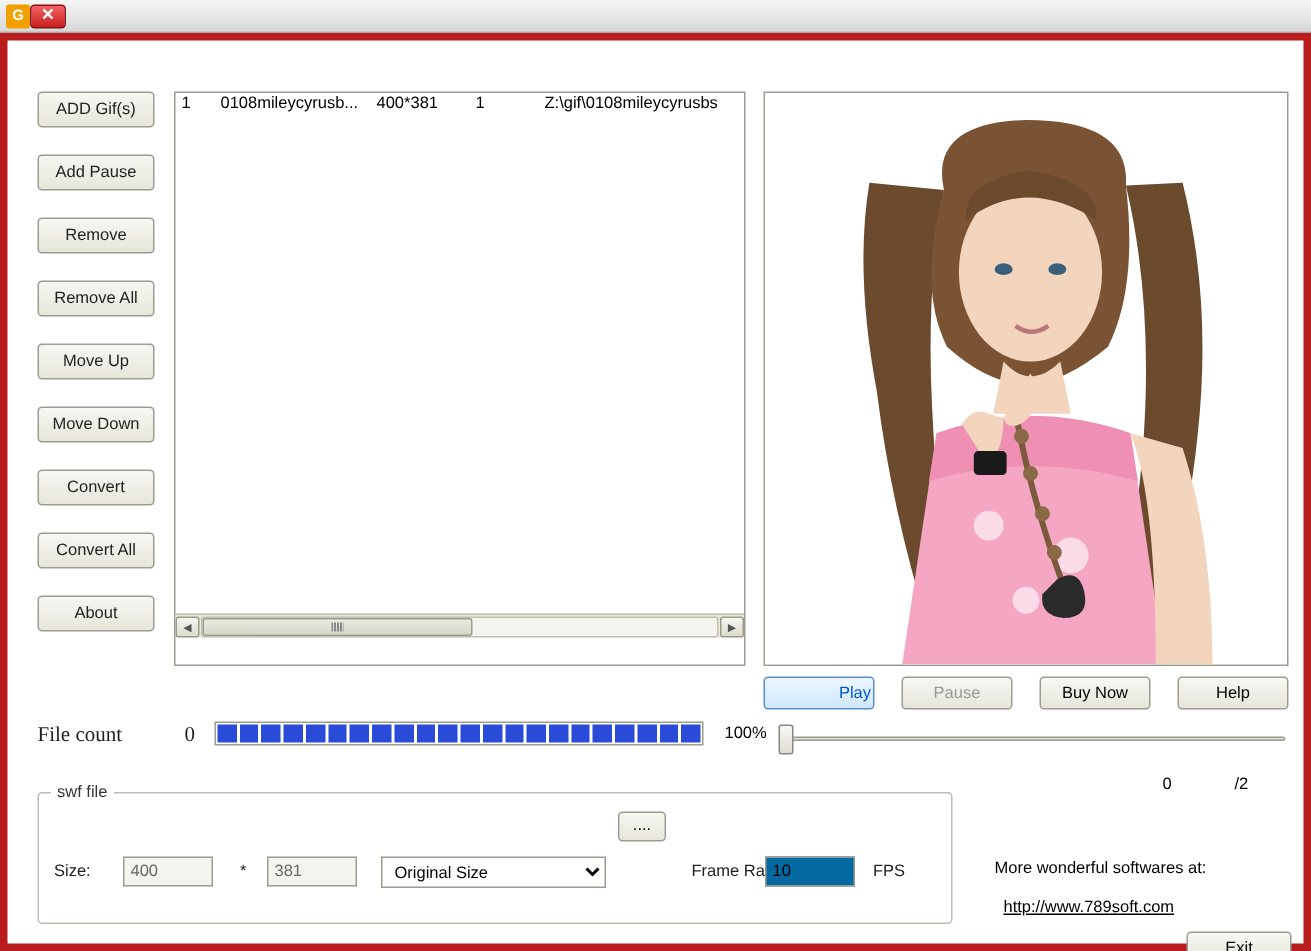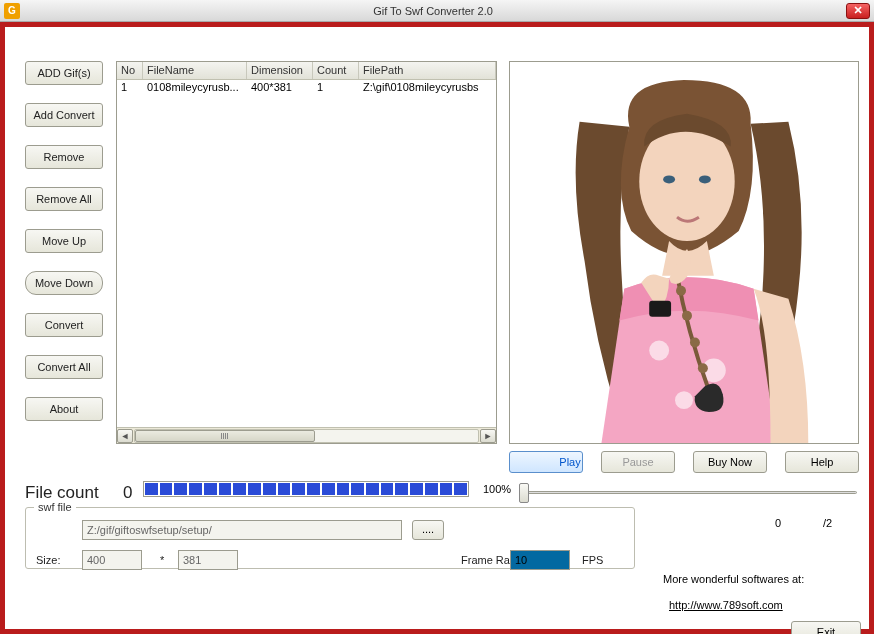--- a/index.html
+++ b/index.html
@@ -26,72 +26,64 @@
 .hscroll .thumb { position:absolute; left:0; top:0; height:12px; width:180px; background:linear-gradient(to bottom,#eaeae0,#d6d6c8); border:1px solid #9c9c8f; border-radius:2px; display:flex; align-items:center; justify-content:center; cursor:pointer; }
 .grip { width:8px; height:6px; background:repeating-linear-gradient(to right,#888 0 1px,transparent 1px 2px); }
 
 .preview { position:absolute; left:504px; top:34px; width:350px; height:383px; border:1px solid #9c9c8f; background:#fff; overflow:hidden; display:flex; align-items:center; justify-content:center; }
 .preview svg { width:100%; height:100%; }
 
 .prev-btn { position:absolute; width:74px; height:22px; background:linear-gradient(to bottom,#f7f7f3,#e6e6da); border:1px solid #9c9c8f; border-radius:3px; font-size:11px; text-align:center; line-height:20px; cursor:pointer; }
 .prev-btn.disabled { color:#999; }
 .prev-btn.lit { color:#0055cc; background:linear-gradient(to bottom,#eef6ff,#cfe6ff); border-color:#5a8fcc;padding-left:48px; }
 
-.fc-label { position:absolute; font-size:17px; color:#222; }
+.fc-label { position:absolute; font-size:14px; color:#222;font-family:Liberation Serif, serif; }
 .progress-wrap { position:absolute; left:138px; top:454px; width:326px; height:16px; border:1px solid #9c9c8f; background:#fff; overflow:hidden; display:flex; }
 .progress-cell { flex:1; margin:1px; background:#2a4bd7; }
 .progress-label { position:absolute; left:478px; top:456px; font-size:11px; }
 
 .hslider-track { position:absolute; left:518px; top:464px; width:334px; height:3px; background:#ddd; border:1px solid #9c9c8f; border-radius:2px; }
 .hslider-thumb { position:absolute; left:514px; top:456px; width:10px; height:20px; background:linear-gradient(to bottom,#f9f9f5,#dcdcd0); border:1px solid #888; border-radius:2px; cursor:pointer; }
 .slider-cur { position:absolute; left:770px; top:490px; font-size:11px; }
 .slider-max { position:absolute; left:818px; top:490px; font-size:11px; }
 
-.groupbox { position:absolute; left:20px; top:480px; width:610px; height:62px; border:1px solid #bdbdb0; border-radius:3px; }
+.groupbox { position:absolute; left:20px; top:501px; width:610px; height:88px; border:1px solid #bdbdb0; border-radius:3px; }
 .group-legend { position:absolute; left:8px; top:-7px; background:#fff; padding:0 4px; font-size:11px; color:#333; }
 
 .txt { height:20px; border:1px solid #9c9c8f; background:#f4f4ee; padding:2px 4px; font-size:11px; color:#666; }
 .txt.ro { background:#f4f4ee; }
 .lbl { font-size:11px; color:#222; }
 .browse-btn { width:32px; height:20px; background:linear-gradient(to bottom,#f7f7f3,#e6e6da); border:1px solid #9c9c8f; border-radius:3px; text-align:center; line-height:16px; cursor:pointer; }
 select.txt { background:#fff; color:#000; height:21px;}
 
 .more-label { position:absolute; left:658px; top:546px; font-size:11px; }
 .more-link { position:absolute; left:664px; top:572px; font-size:11px; color:#000; text-decoration:underline; cursor:pointer; }
 .exit-btn { position:absolute; left:786px; top:594px; width:70px; height:22px; background:linear-gradient(to bottom,#f7f7f3,#e6e6da); border:1px solid #9c9c8f; border-radius:3px; font-size:11px; text-align:center; line-height:20px; cursor:pointer; }
 </style>
 </head>
 <body>
 
 <div class="titlebar">
   <div class="titlebar-icon">G</div>
-  <div class="titlebar-title">Gif To Swf Converter 2.0</div>
   <div class="titlebar-close">✕</div>
 </div>
 
 <div class="client">
 
   <div class="side-btn" style="left:20px; top:34px;">ADD Gif(s)</div>
-  <div class="side-btn" style="left:20px; top:76px;">Add Convert</div>
+  <div class="side-btn" style="left:20px; top:76px;">Add Pause</div>
   <div class="side-btn" style="left:20px; top:118px;">Remove</div>
   <div class="side-btn" style="left:20px; top:160px;">Remove All</div>
   <div class="side-btn" style="left:20px; top:202px;">Move Up</div>
-  <div class="side-btn" style="left:20px; top:244px;border-radius:11px;">Move Down</div>
+  <div class="side-btn" style="left:20px; top:244px;">Move Down</div>
   <div class="side-btn" style="left:20px; top:286px;">Convert</div>
   <div class="side-btn" style="left:20px; top:328px;">Convert All</div>
   <div class="side-btn" style="left:20px; top:370px;">About</div>
 
   <div class="table-wrap">
-    <div class="table-head">
-      <div class="th" style="width:26px;">No</div>
-      <div class="th" style="width:104px;">FileName</div>
-      <div class="th" style="width:66px;">Dimension</div>
-      <div class="th" style="width:46px;">Count</div>
-      <div class="th" style="flex:1;">FilePath</div>
-    </div>
     <div class="table-body">
       <div class="tr">
         <div class="td" style="width:26px;">1</div>
         <div class="td" style="width:104px;">0108mileycyrusb...</div>
         <div class="td" style="width:66px;">400*381</div>
         <div class="td" style="width:46px;">1</div>
         <div class="td" style="flex:1;">Z:\gif\0108mileycyrusbs</div>
       </div>
     </div>
     <div class="hscroll">
@@ -170,27 +162,29 @@
   <div class="progress-label">100%</div>
 
   <div class="hslider-track"></div>
   <div class="hslider-thumb"></div>
   <div class="slider-cur">0</div>
   <div class="slider-max">/2</div>
 
   <div class="groupbox">
     <div class="group-legend">swf file</div>
 
-    <input class="txt ro" style="position: absolute; left: 56px; top: 12px; width: 320px;" readonly="" value="Z:/gif/giftoswfsetup/setup/">
     <div class="browse-btn" style="position:absolute; left:386px; top:12px;">....</div>
 
     <div class="lbl" style="position:absolute; left:10px; top:46px;">Size:</div>
     <input class="txt ro" style="position: absolute; left: 56px; top: 42px; width: 60px; text-align: left;" readonly="" value="400">
     <div class="lbl" style="position:absolute; left:134px; top:46px;">*</div>
     <input class="txt ro" style="position: absolute; left: 152px; top: 42px; width: 60px;" readonly="" value="381">
+    <select class="txt" style="position:absolute; left:228px; top:42px; width:150px;">
+      <option>Original Size</option>
+    </select>
 
     <div class="lbl" style="position:absolute; left:402px; top:46px;margin-left:33px;">Frame Rate:</div>
     <input class="txt" style="position: absolute; left: 484px; top: 42px; width: 60px; background: #0369a1; color: rgb(0, 0, 0);" value="10">
     <div class="lbl" style="position:absolute; left:556px; top:46px;text-align:right;">FPS</div>
   </div>
 
   <div class="more-label">More wonderful softwares at:</div>
   <a class="more-link">http://www.789soft.com</a>
   <div class="exit-btn">Exit</div>
 

